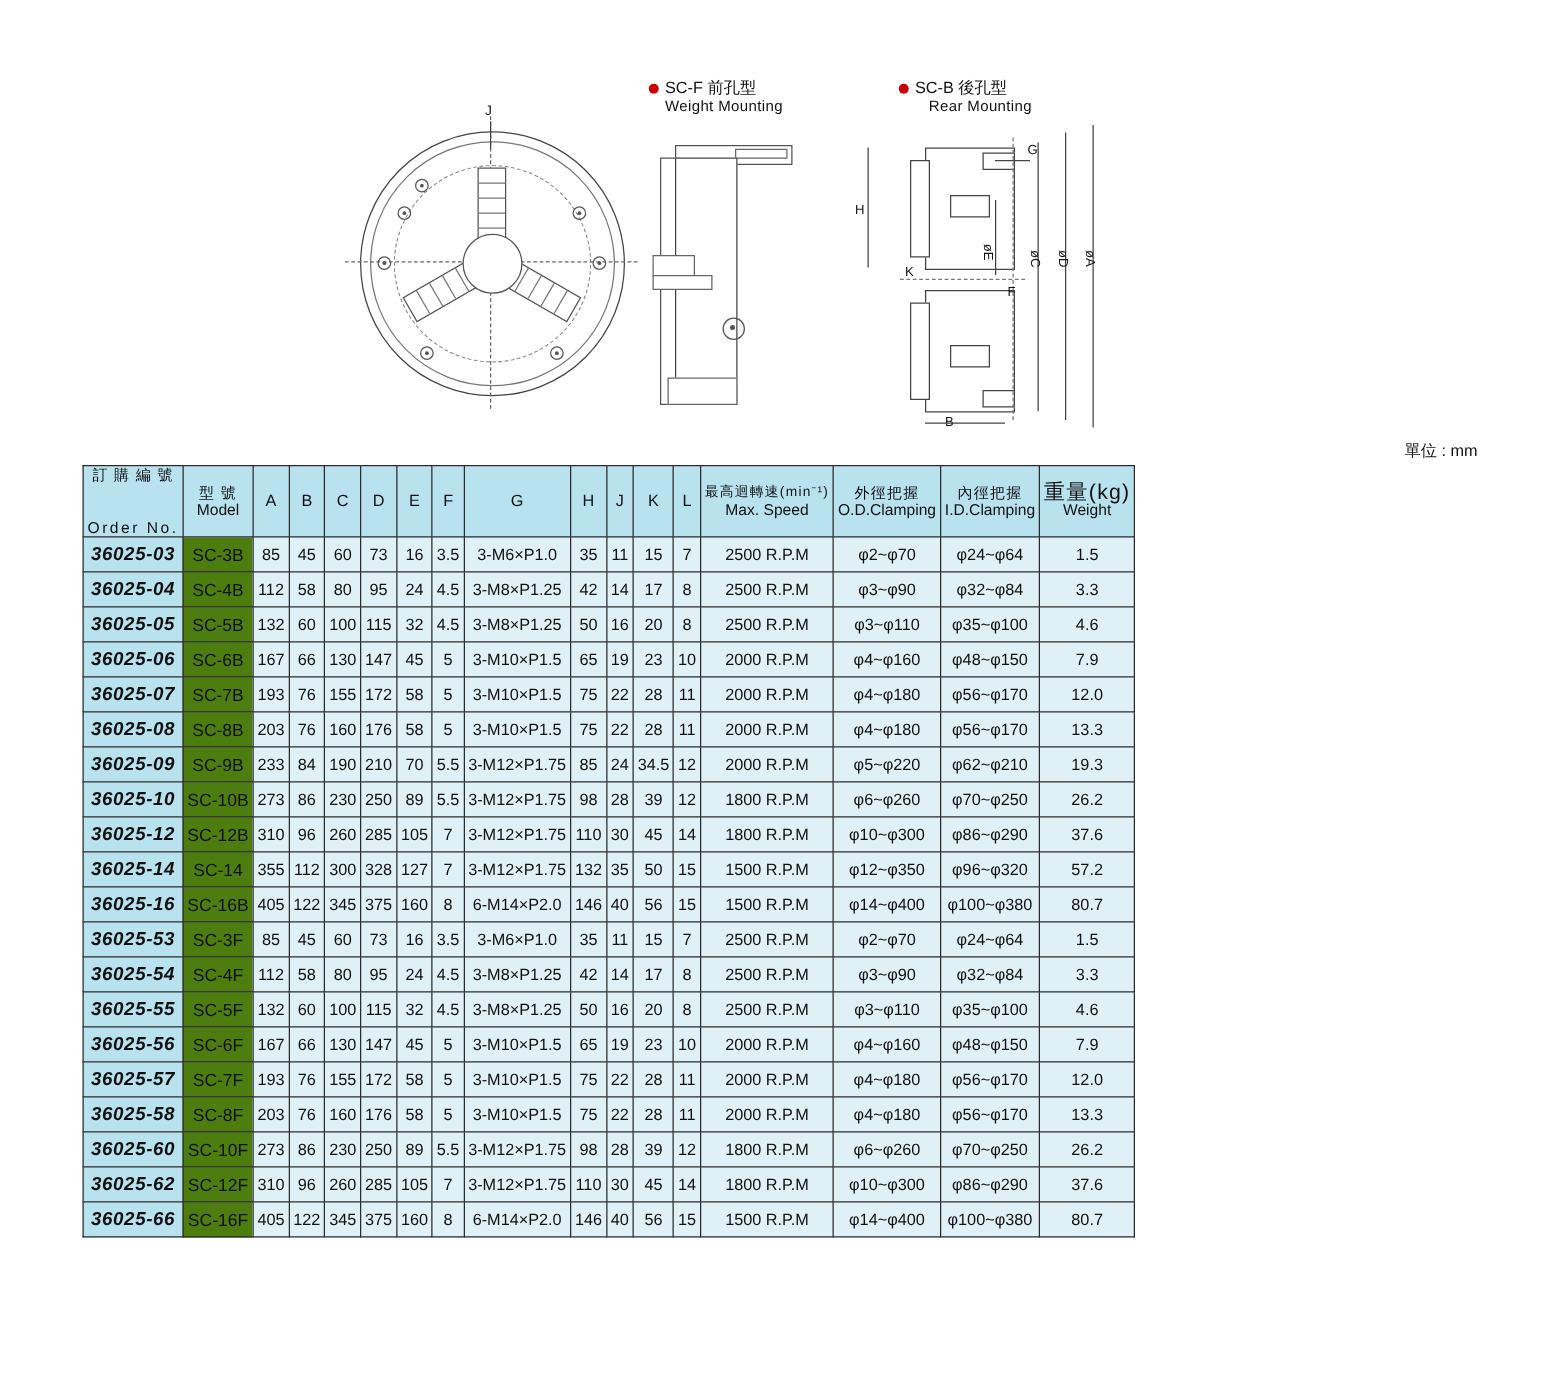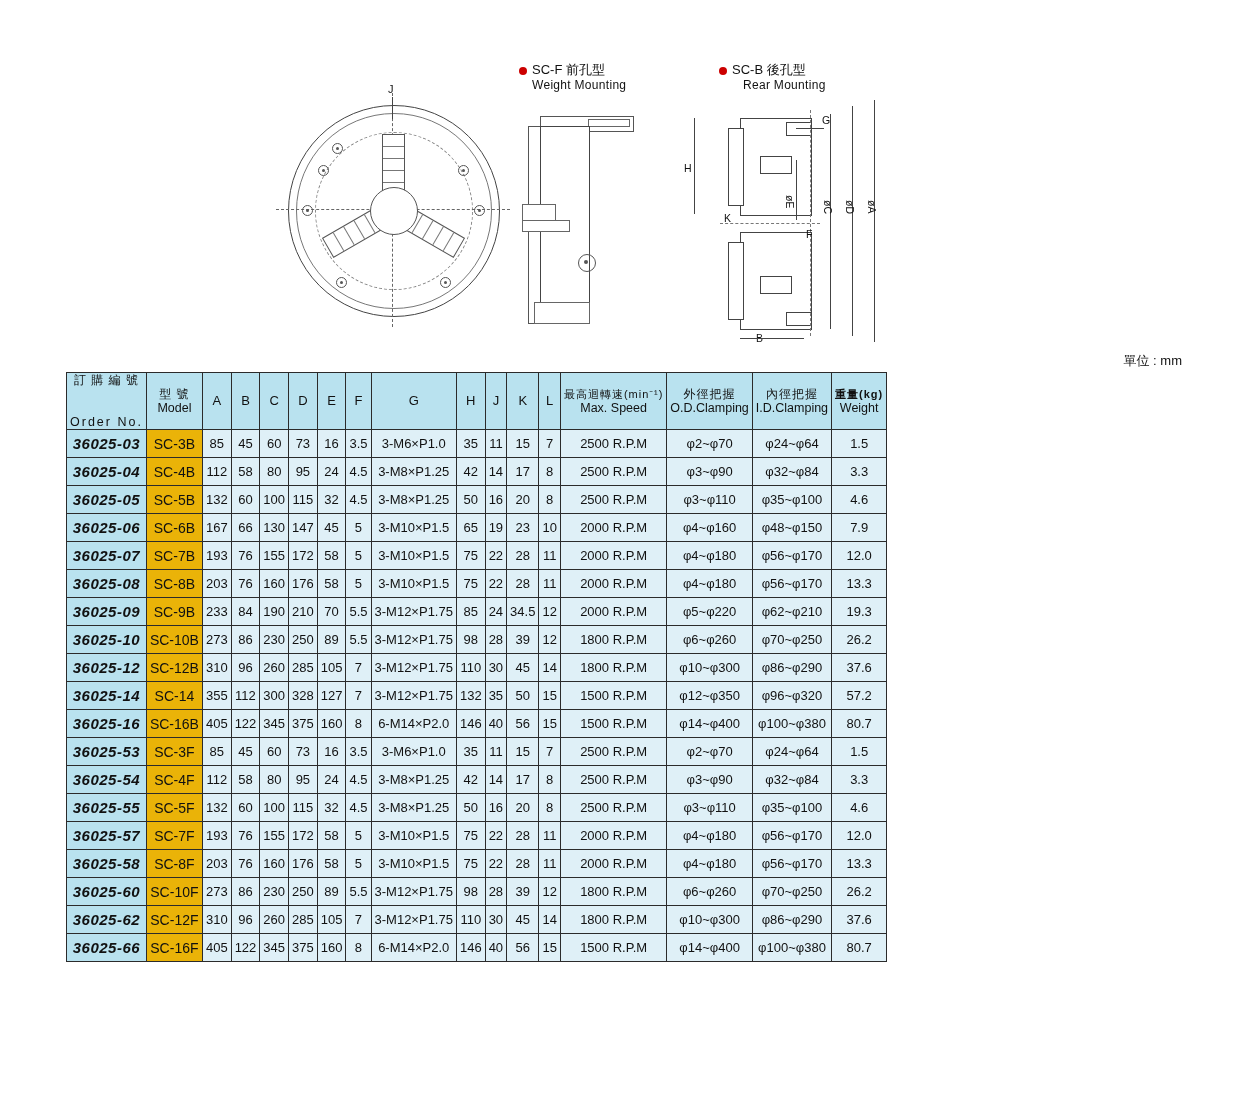--- a/index.html
+++ b/index.html
@@ -79,21 +79,21 @@
     background:#b9e2ef;
     font-weight:normal;
     line-height:14px;
     font-size:13px;
     height:40px;
   }
   thead .cn{font-size:12px;letter-spacing:1px;}
   thead .en{font-size:12.5px;}
   thead .big{font-size:17px;font-weight:bold;}
   .ordercol{background:#b9e2ef;font-style:italic;font-weight:bold;font-size:15px;letter-spacing:.5px;margin-left:12px;}
-  .modelcol{background:#eab308;font-size:14px;}
+  .modelcol{background:#4d7c0f;font-size:14px;}
   td.num{background:#dff0f7;}
 </style>
 </head>
 <body>
 
 <div class="page">
 
   <div class="drawing">
 
     <div class="legend legend-f">
@@ -222,21 +222,21 @@
         </th>
         <th>
           <div class="cn">外徑把握</div>
           <div class="en">O.D.Clamping</div>
         </th>
         <th>
           <div class="cn">內徑把握</div>
           <div class="en">I.D.Clamping</div>
         </th>
         <th>
-          <div class="cn" style="font-size:11px;font-weight:bold;">重量(kg)</div>
+          <div class="cn" style="font-size:17px;">重量(kg)</div>
           <div class="en">Weight</div>
         </th>
       </tr>
     </thead>
     <tbody id="spec-body">
         <tr>
           <td class="ordercol">36025-03</td>
           <td class="modelcol">SC-3B</td>
           <td class="num">85</td>
           <td class="num">45</td>
@@ -495,20 +495,39 @@
           <td class="num">50</td>
           <td class="num">16</td>
           <td class="num">20</td>
           <td class="num">8</td>
           <td class="num">2500 R.P.M</td>
           <td class="num">φ3~φ110</td>
           <td class="num">φ35~φ100</td>
           <td class="num">4.6</td>
         </tr>
         <tr>
+          <td class="ordercol">36025-56</td>
+          <td class="modelcol">SC-6F</td>
+          <td class="num">167</td>
+          <td class="num">66</td>
+          <td class="num">130</td>
+          <td class="num">147</td>
+          <td class="num">45</td>
+          <td class="num">5</td>
+          <td class="num">3-M10×P1.5</td>
+          <td class="num">65</td>
+          <td class="num">19</td>
+          <td class="num">23</td>
+          <td class="num">10</td>
+          <td class="num">2000 R.P.M</td>
+          <td class="num">φ4~φ160</td>
+          <td class="num">φ48~φ150</td>
+          <td class="num">7.9</td>
+        </tr>
+        <tr>
           <td class="ordercol">36025-57</td>
           <td class="modelcol">SC-7F</td>
           <td class="num">193</td>
           <td class="num">76</td>
           <td class="num">155</td>
           <td class="num">172</td>
           <td class="num">58</td>
           <td class="num">5</td>
           <td class="num">3-M10×P1.5</td>
           <td class="num">75</td>

